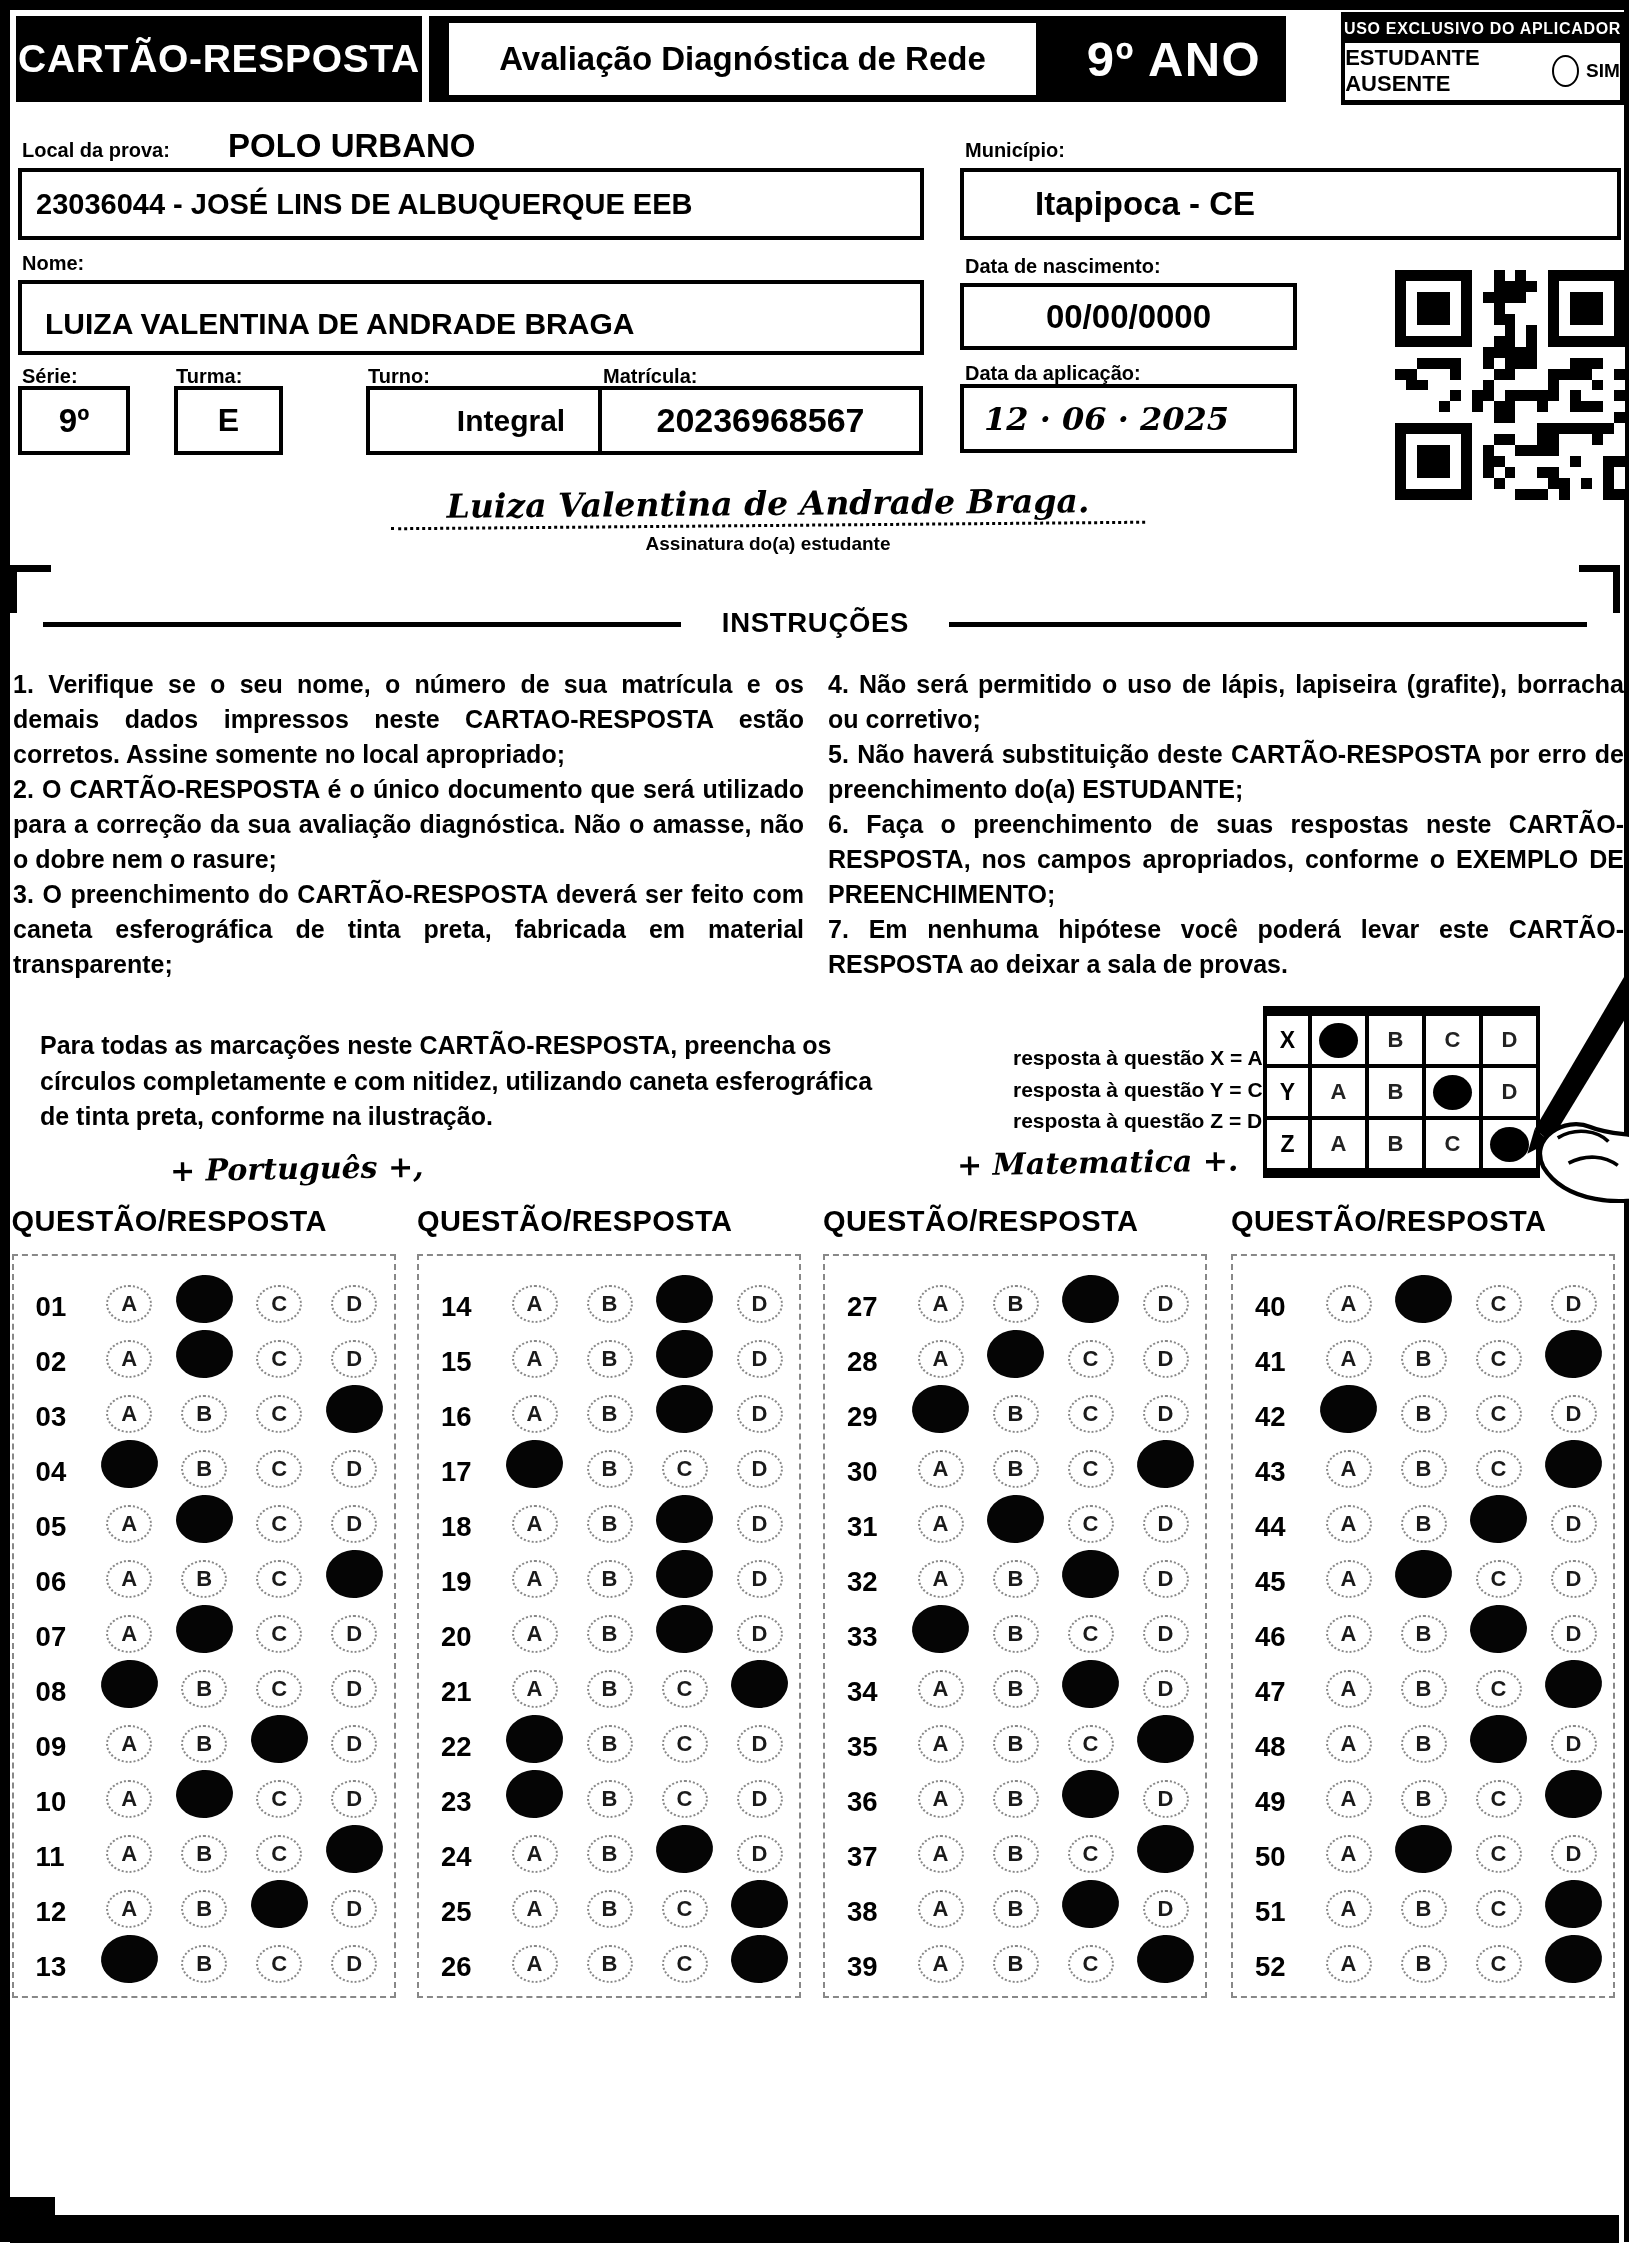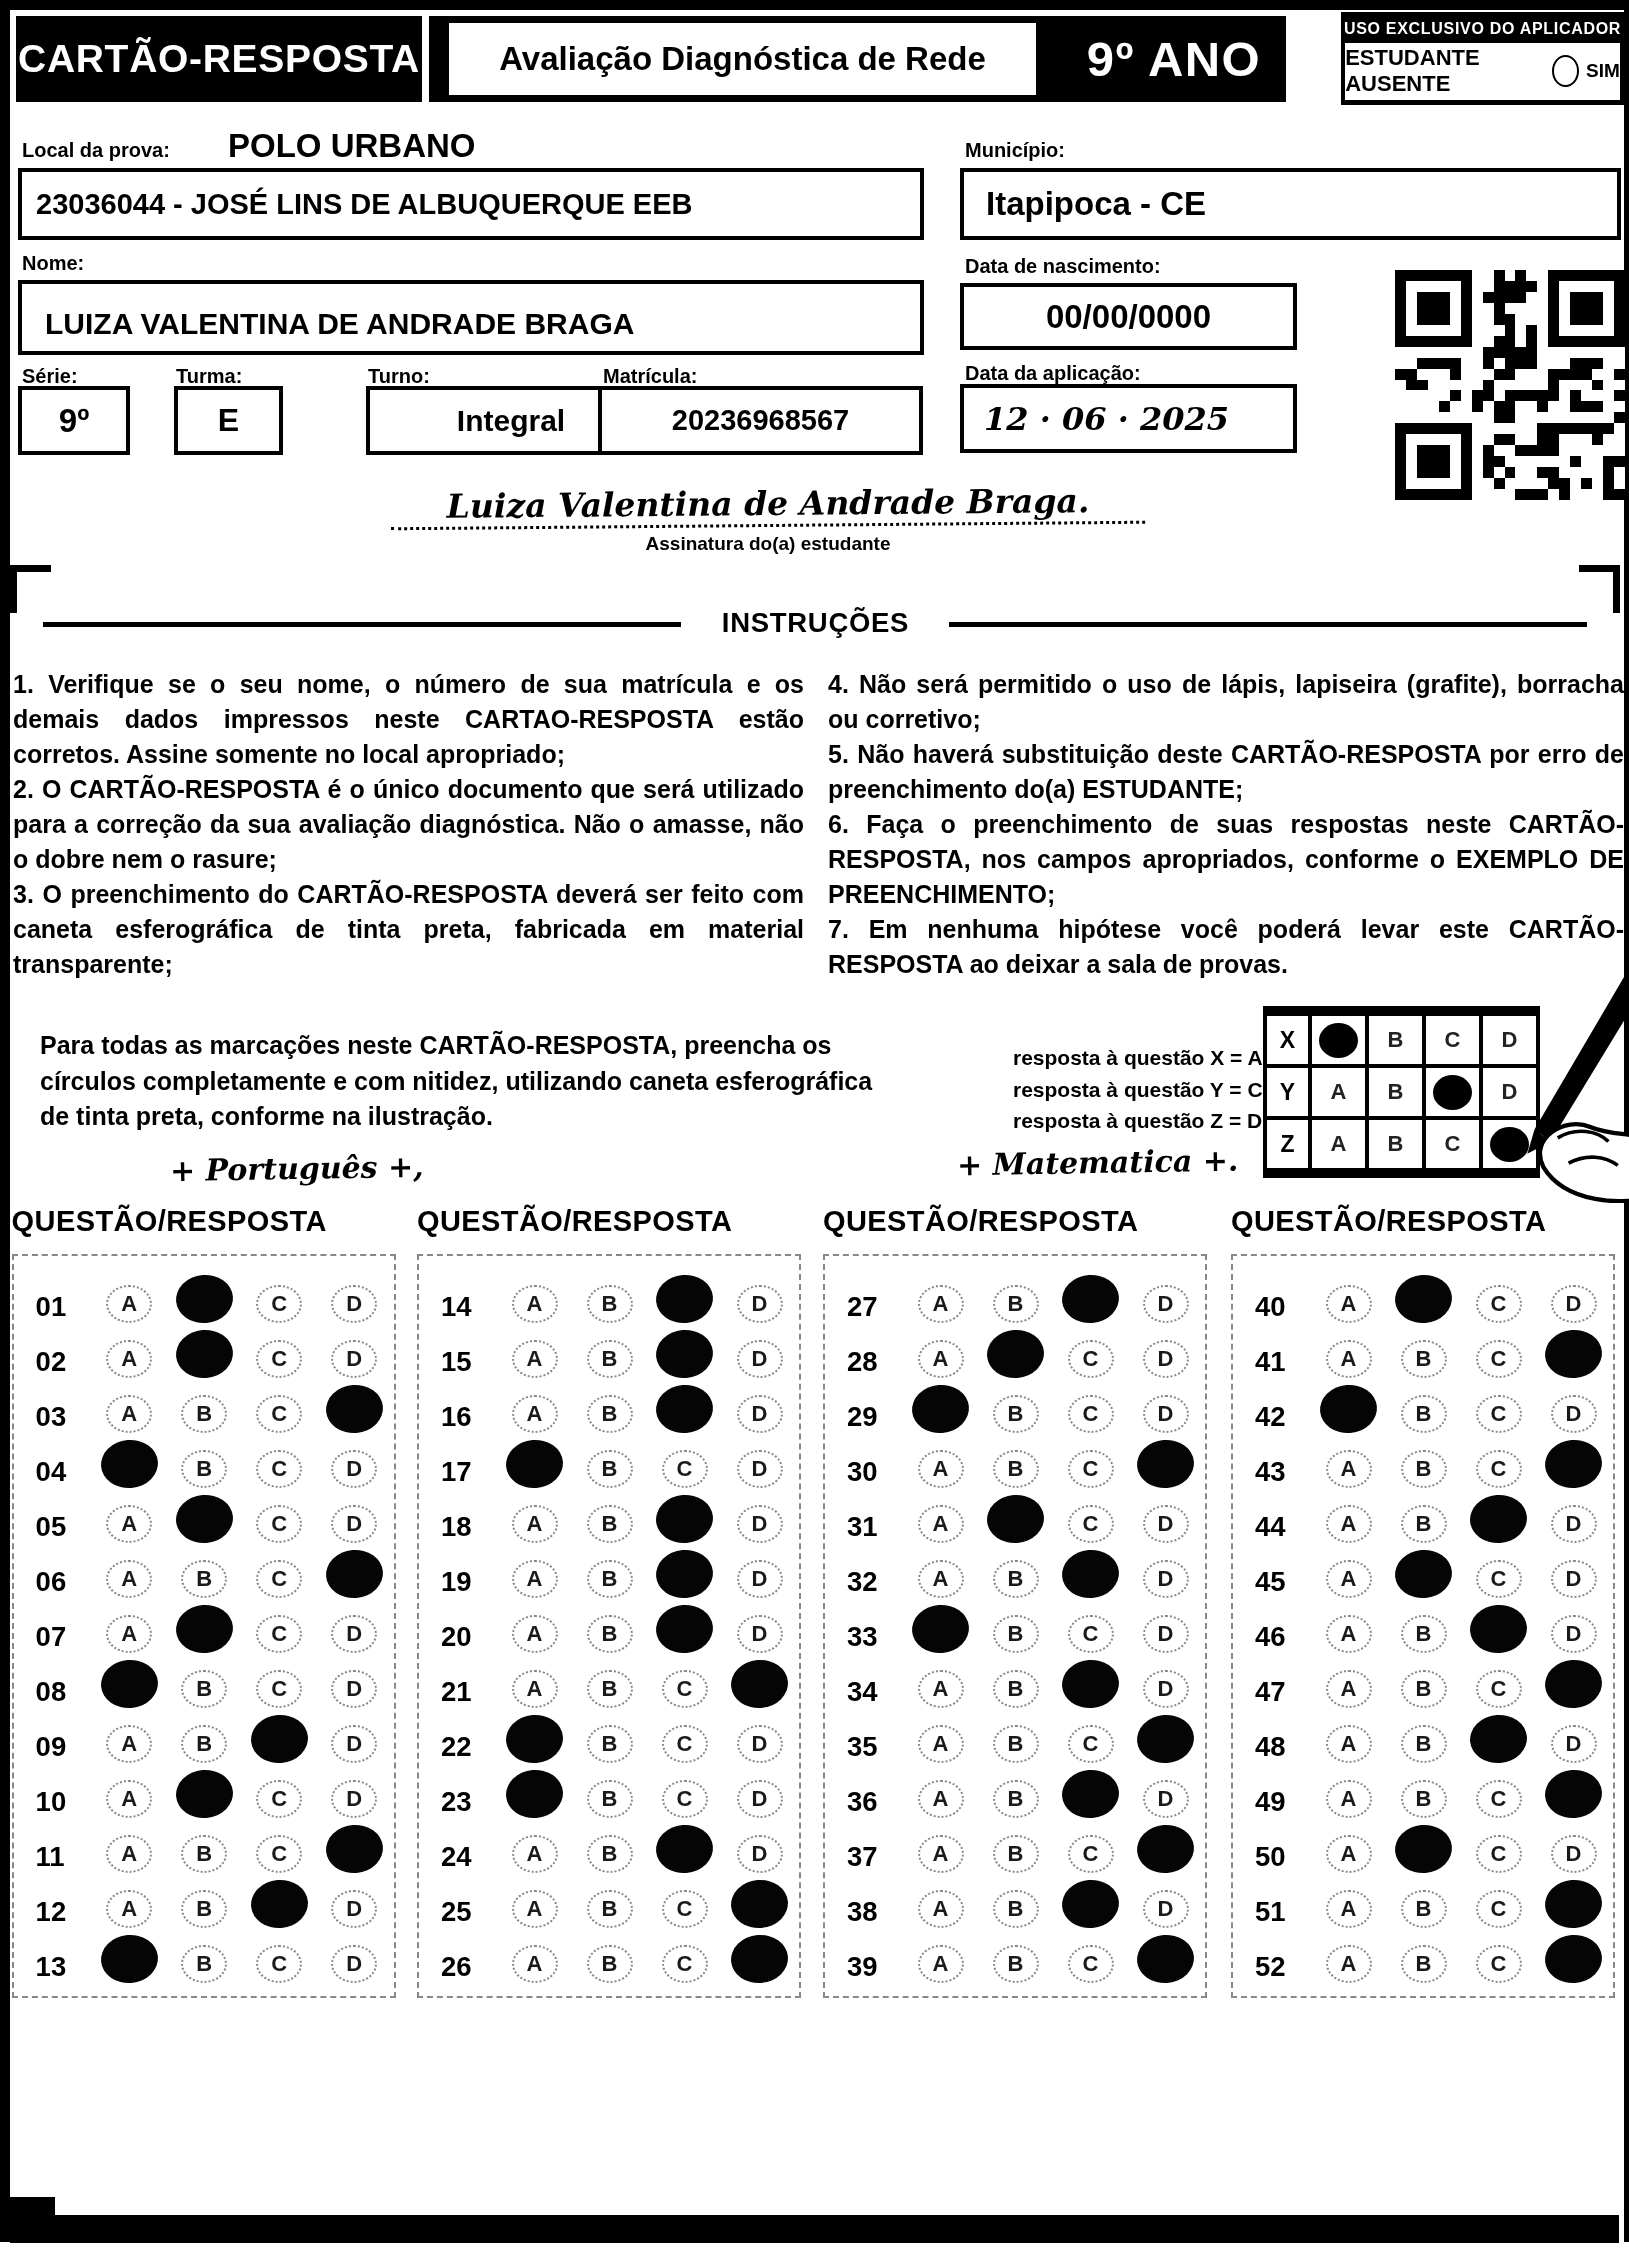--- a/index.html
+++ b/index.html
@@ -98,21 +98,21 @@
     </div>
   </div>
 
   <div class="abs label" style="left:22px;top:139px;">Local da prova:</div>
   <div class="abs" style="left:228px;top:127px;font-size:33px;font-weight:bold;">POLO URBANO</div>
   <div class="abs fbox" style="left:18px;top:168px;width:906px;height:72px;padding-left:14px;">
     <span class="big-val">23036044 - JOSÉ LINS DE ALBUQUERQUE EEB</span>
   </div>
 
   <div class="abs label" style="left:965px;top:139px;">Município:</div>
-  <div class="abs fbox" style="left:960px;top:168px;width:661px;height:72px;padding-left:22px;">
+  <div class="abs fbox" style="left:960px;top:168px;width:661px;height:72px;padding-left:71px;">
     <span style="font-size:33px;font-weight:bold;">Itapipoca - CE</span>
   </div>
 
   <div class="abs label" style="left:22px;top:252px;">Nome:</div>
   <div class="abs fbox" style="left:18px;top:280px;width:906px;height:75px;padding-left:23px;align-items:flex-end;padding-bottom:10px;">
     <span style="font-size:30px;font-weight:bold;">LUIZA VALENTINA DE ANDRADE BRAGA</span>
   </div>
 
   <div class="abs label" style="left:965px;top:255px;">Data de nascimento:</div>
   <div class="abs fbox center" style="left:960px;top:283px;width:337px;height:67px;">
@@ -249,21 +249,21 @@
   <div class="abs label" style="left:176px;top:365px;">Turma:</div>
   <div class="abs fbox center" style="left:174px;top:386px;width:109px;height:69px;">
     <span style="font-size:32px;font-weight:bold;">E</span>
   </div>
   <div class="abs label" style="left:368px;top:365px;">Turno:</div>
   <div class="abs fbox center" style="left:366px;top:386px;width:290px;height:69px;">
     <span style="font-size:30px;font-weight:bold;">Integral</span>
   </div>
   <div class="abs label" style="left:603px;top:365px;">Matrícula:</div>
   <div class="abs fbox center" style="left:598px;top:386px;width:325px;height:69px;">
-    <span style="font-size:29px;font-weight:bold;">20236968567</span>
+    <span style="font-size:34px;font-weight:bold;">20236968567</span>
   </div>
 
   <div class="abs label" style="left:965px;top:362px;">Data da aplicação:</div>
   <div class="abs fbox" style="left:960px;top:384px;width:337px;height:69px;padding-left:20px;">
     <span class="hand" style="font-size:32px;">12 · 06 · 2025</span>
   </div>
 
   <div class="abs sig-wrap">
     <div class="sig-name hand">Luiza Valentina de Andrade Braga.</div>
     <div class="sig-label">Assinatura do(a) estudante</div>

